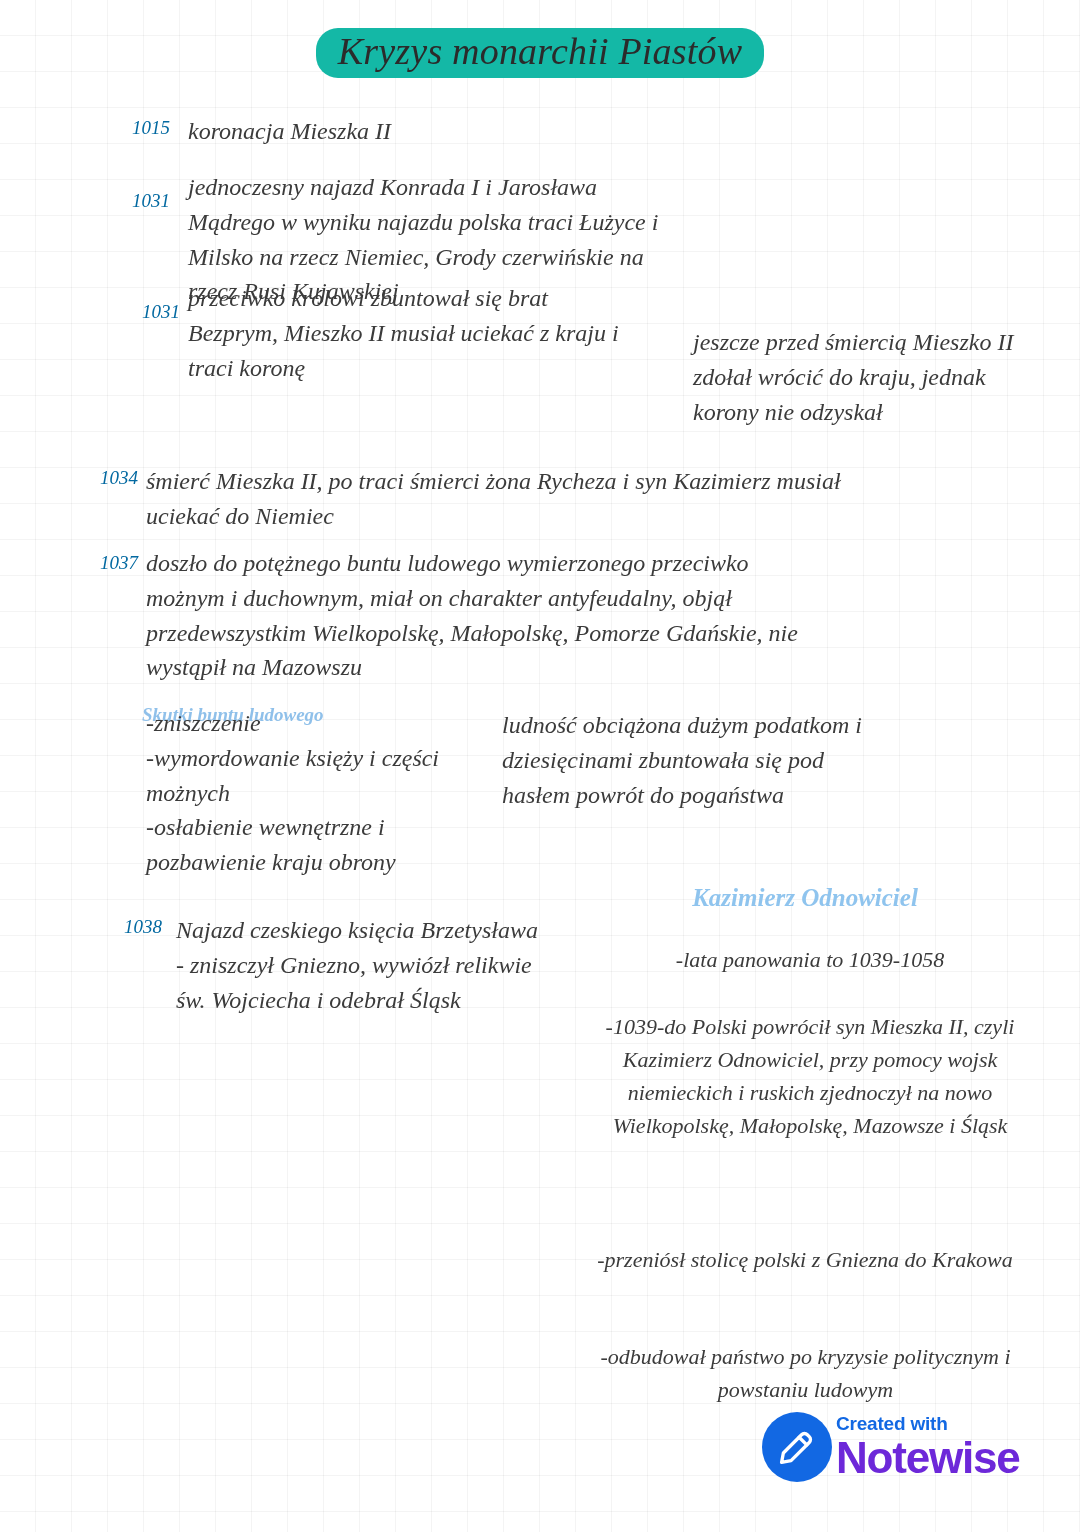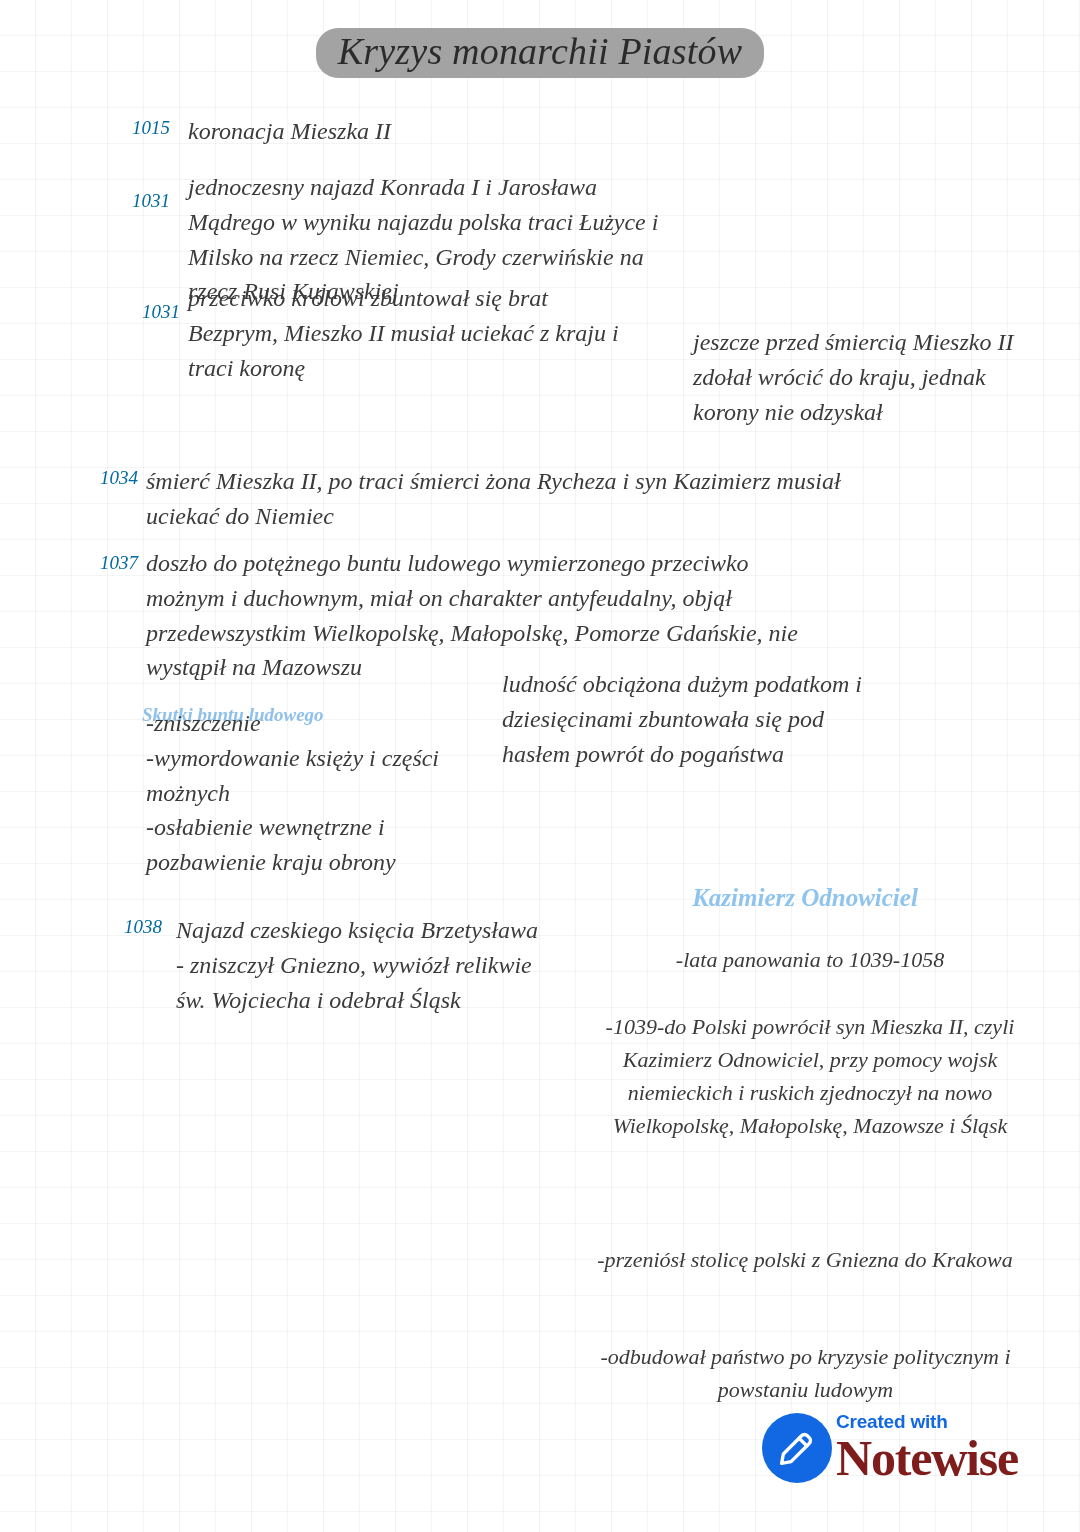--- a/index.html
+++ b/index.html
@@ -36,21 +36,21 @@
     width: 1080px;
     text-align: center;
   }
   .title {
     display: inline-block;
     font-size: 38px;
     font-style: italic;
     font-weight: 400;
     letter-spacing: 0.2px;
     color: #2b2b2b;
-    background: #a3a3a3;
+    background: #14b8a6;
     border-radius: 22px;
     padding: 2px 22px 4px 22px;
     line-height: 1.15;
   }
 
   
   .note {
     position: absolute;
     font-size: 24px;
     font-style: italic;
@@ -114,24 +114,24 @@
   }
   .nw-created {
     font-family: "Liberation Sans", sans-serif;
     font-size: 19px;
     font-weight: bold;
     color: #1268e3;
     letter-spacing: -0.2px;
     margin-bottom: 3px;
   }
   .nw-brand {
-    font-family: Liberation Serif, serif;
-    font-size: 50px;
+    font-family: Liberation Sans, sans-serif;
+    font-size: 44px;
     font-weight: bold;
-    color: #7f1d1d;
+    color: #6d28d9;
     letter-spacing: -1.2px;
     line-height: 0.98;
   }
 </style>
 </head>
 <body>
 
 <div class="page">
 
   <div class="title-wrap">
@@ -153,21 +153,21 @@
   <div class="note" style="left:146px; top:464px; width:730px;">śmierć Mieszka II, po traci śmierci żona Rycheza i syn Kazimierz musiał uciekać do Niemiec</div>
 
   <div class="date" style="left:60px; top:549px; width:78px;">1037</div>
   <div class="note" style="left:146px; top:546px; width:680px;">doszło do potężnego buntu ludowego wymierzonego przeciwko możnym i duchownym, miał on charakter antyfeudalny, objął przedewszystkim Wielkopolskę, Małopolskę, Pomorze Gdańskie, nie wystąpił na Mazowszu</div>
 
   <div class="blue-head" style="left:142px; top:666px; width:330px;margin-top:36px;">Skutki buntu ludowego</div>
   <div class="note" style="left:146px; top:683px; width:310px; white-space:pre-line;margin-top:23px;">-zniszczenie
 -wymordowanie księży i części możnych
 -osłabienie wewnętrzne i pozbawienie kraju obrony</div>
 
-  <div class="note" style="left:502px; top:667px; width:360px;">ludność obciążona dużym podatkom i dziesięcinami zbuntowała się pod hasłem powrót do pogaństwa</div>
+  <div class="note" style="left:502px; top:708px; width:360px;">ludność obciążona dużym podatkom i dziesięcinami zbuntowała się pod hasłem powrót do pogaństwa</div>
 
   <div class="blue-head big" style="left:600px; top:880px; width:410px;">Kazimierz Odnowiciel</div>
 
   <div class="date" style="left:80px; top:913px; width:82px;">1038</div>
   <div class="note" style="left:176px; top:913px; width:370px;">Najazd czeskiego księcia Brzetysława - zniszczył Gniezno, wywiózł relikwie św. Wojciecha i odebrał Śląsk</div>
 
   <div class="note large centered" style="left:590px; top:943px; width:440px;">-lata panowania to 1039-1058</div>
   <div class="note large centered" style="left:580px; top:1010px; width:460px;">-1039-do Polski powrócił syn Mieszka II, czyli Kazimierz Odnowiciel, przy pomocy wojsk niemieckich i ruskich zjednoczył na nowo Wielkopolskę, Małopolskę, Mazowsze i Śląsk</div>
   <div class="note large centered" style="left:580px; top:1243px; width:450px;">-przeniósł stolicę polski z Gniezna do Krakowa</div>
   <div class="note large centered" style="left:578px; top:1340px; width:455px;">-odbudował państwo po kryzysie politycznym i powstaniu ludowym</div>

